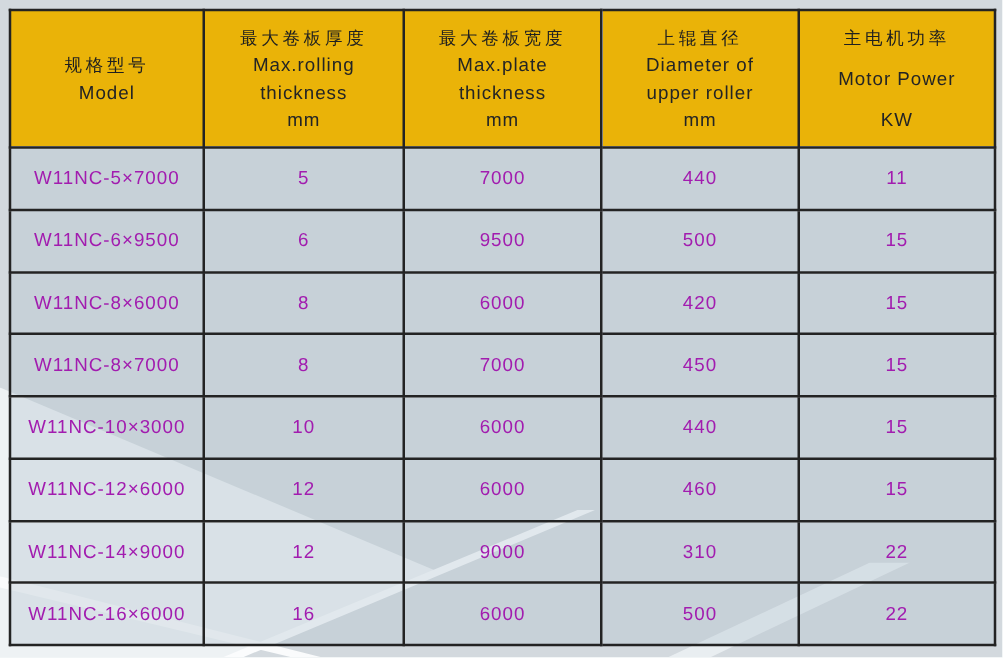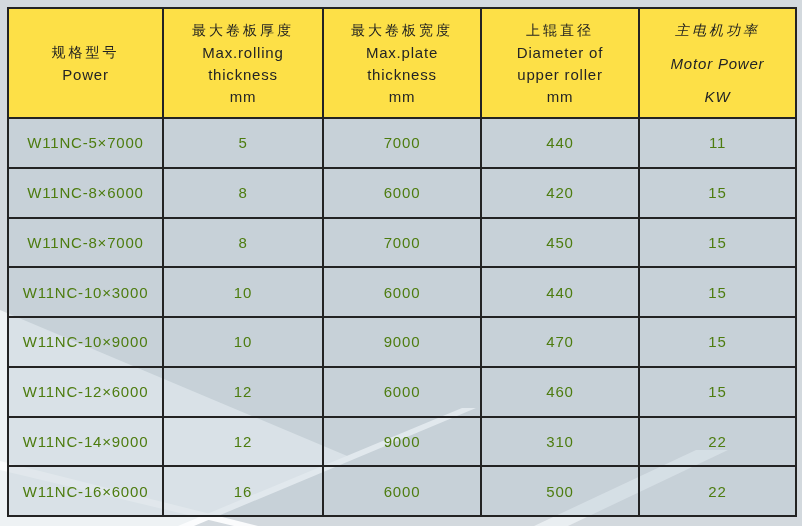--- a/index.html
+++ b/index.html
@@ -19,27 +19,27 @@
   table.spec-table {
     position:absolute; left:7px; top:7px;
     width:788px; height:510px;
     border-collapse:collapse; table-layout:fixed;
   }
   .spec-table th, .spec-table td {
     border:2px solid #232323;
     text-align:center; vertical-align:middle;
     padding:0; overflow:hidden;
   }
-  .spec-table thead th { background:#fde047; height:108px; font-weight:normal; }
+  .spec-table thead th { background:#eab308; height:108px; font-weight:normal; }
   .spec-table tbody td {
     background:rgba(176,194,206,.34);
-    font-size:15px; color:#4d7c0f; letter-spacing:.8px;
+    font-size:15px; color:#a21caf; letter-spacing:.8px;
   }
   .hlines { display:flex; flex-direction:column; align-items:center; justify-content:center; gap:1px; }
-  .hlines.spaced { gap:12px;font-style:italic; }
+  .hlines.spaced { gap:12px; }
   .zh { font-size:14px; letter-spacing:3px; color:#1e1f20; line-height:21px; white-space:nowrap; }
   .en { font-size:15px; letter-spacing:.8px; color:#232425; line-height:21px; white-space:nowrap; }
 </style>
 </head>
 <body>
 
 <div class="canvas">
   <div class="bg bg-wedge"></div>
   <div class="bg bg-stripe-a"></div>
   <div class="bg bg-stripe-b"></div>
@@ -51,21 +51,21 @@
         <col style="width:160px">
         <col style="width:158px">
         <col style="width:158px">
         <col style="width:157px">
     </colgroup>
     <thead>
       <tr>
         <th>
           <div class="hlines">
             <span class="zh">规格型号</span>
-            <span class="en">Power</span>
+            <span class="en">Model</span>
           </div>
         </th>
         <th>
           <div class="hlines">
             <span class="zh">最大卷板厚度</span>
             <span class="en">Max.rolling</span>
             <span class="en">thickness</span>
             <span class="en">mm</span>
           </div>
         </th>
@@ -96,20 +96,27 @@
     </thead>
     <tbody id="spec-body">
     <tr>
       <td>W11NC-5×7000</td>
       <td>5</td>
       <td>7000</td>
       <td>440</td>
       <td>11</td>
     </tr>
 
+    <tr>
+      <td>W11NC-6×9500</td>
+      <td>6</td>
+      <td>9500</td>
+      <td>500</td>
+      <td>15</td>
+    </tr>
 
     <tr>
       <td>W11NC-8×6000</td>
       <td>8</td>
       <td>6000</td>
       <td>420</td>
       <td>15</td>
     </tr>
 
     <tr>
@@ -123,27 +130,20 @@
 
 
     <tr>
       <td>W11NC-10×3000</td>
       <td>10</td>
       <td>6000</td>
       <td>440</td>
       <td>15</td>
     </tr>
 
-    <tr>
-      <td>W11NC-10×9000</td>
-      <td>10</td>
-      <td>9000</td>
-      <td>470</td>
-      <td>15</td>
-    </tr>
 
     <tr>
       <td>W11NC-12×6000</td>
       <td>12</td>
       <td>6000</td>
       <td>460</td>
       <td>15</td>
     </tr>
 
     <tr>

